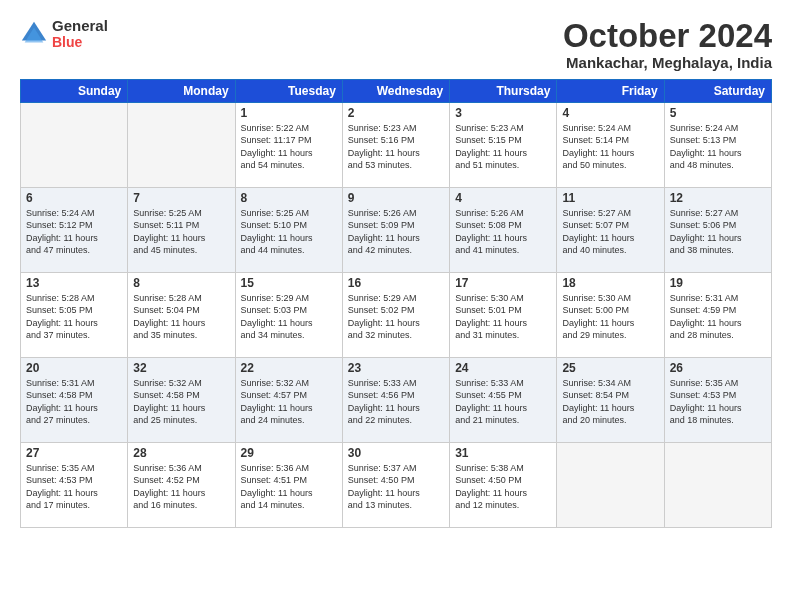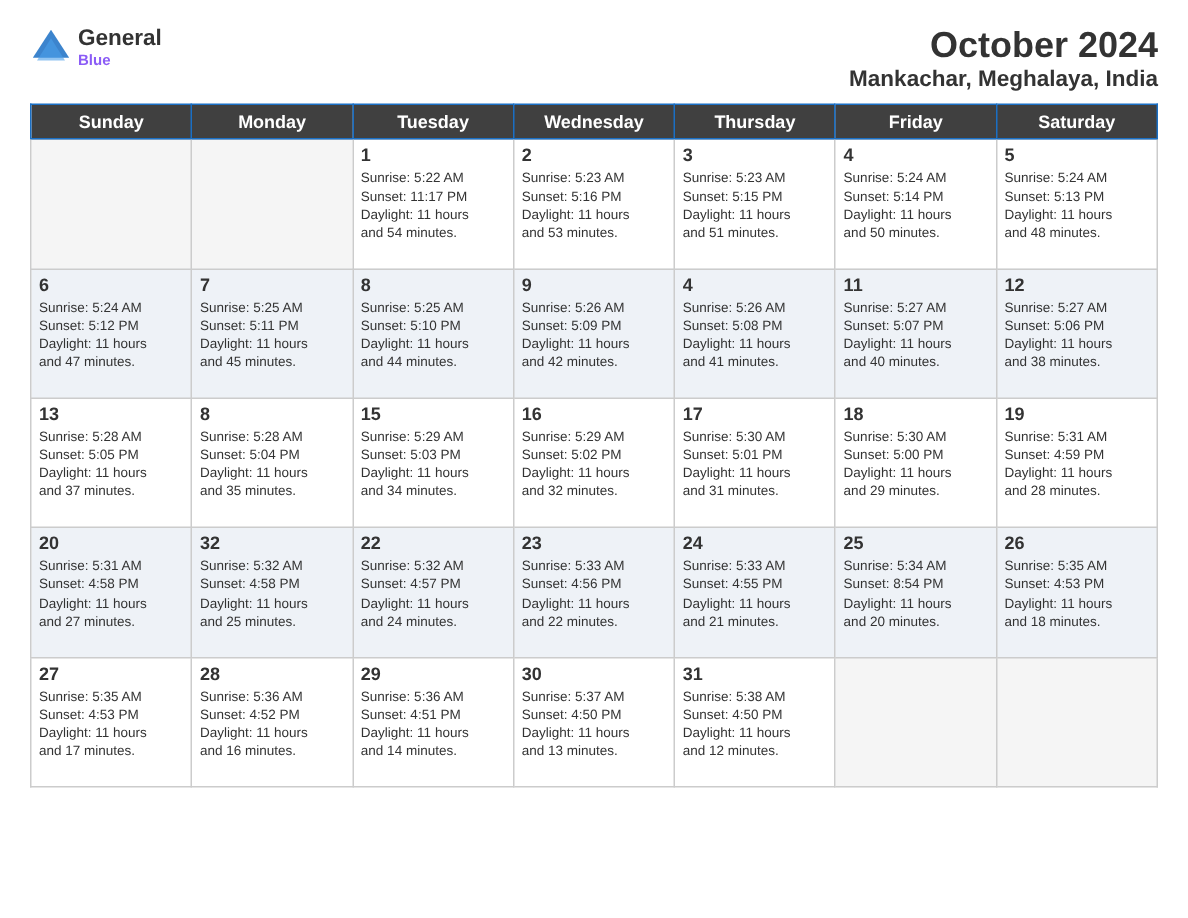--- a/index.html
+++ b/index.html
@@ -32,55 +32,55 @@
       display: flex;
       flex-direction: column;
       line-height: 1.1;
     }
     .logo-general {
       font-size: 15px;
       font-weight: bold;
       color: #333;
     }
     .logo-blue {
-      font-size: 10px;
-      font-weight: bold;
-      color: #8b5cf6;
+      font-size: 14px;
+      font-weight: bold;
+      color: #ef4444;
     }
     .logo-icon {
       width: 28px;
       height: 28px;
     }
     .title-block {
       text-align: right;
     }
     .main-title {
-      font-size: 24px;
+      font-size: 33px;
       font-weight: bold;
       color: #333;
       line-height: 1.1;
     }
     .sub-title {
       font-size: 15px;
       color: #333;
       font-weight: bold;
     }
     .calendar {
       border-collapse: collapse;
       width: 100%;
       flex: 1;
       table-layout: fixed;
     }
     .calendar th {
-      background: #404040;
+      background: #1d4ed8;
       color: #fff;
       font-size: 12px;
       font-weight: bold;
       padding: 4px 6px;
-      text-align: center;
+      text-align: right;
       border: 1px solid #1a6fc4;
     }
     .calendar td {
       border: 1px solid #ccc;
       vertical-align: top;
       padding: 3px 5px;
       font-size: 9.5px;
       color: #333;
       height: 85px;
     }

